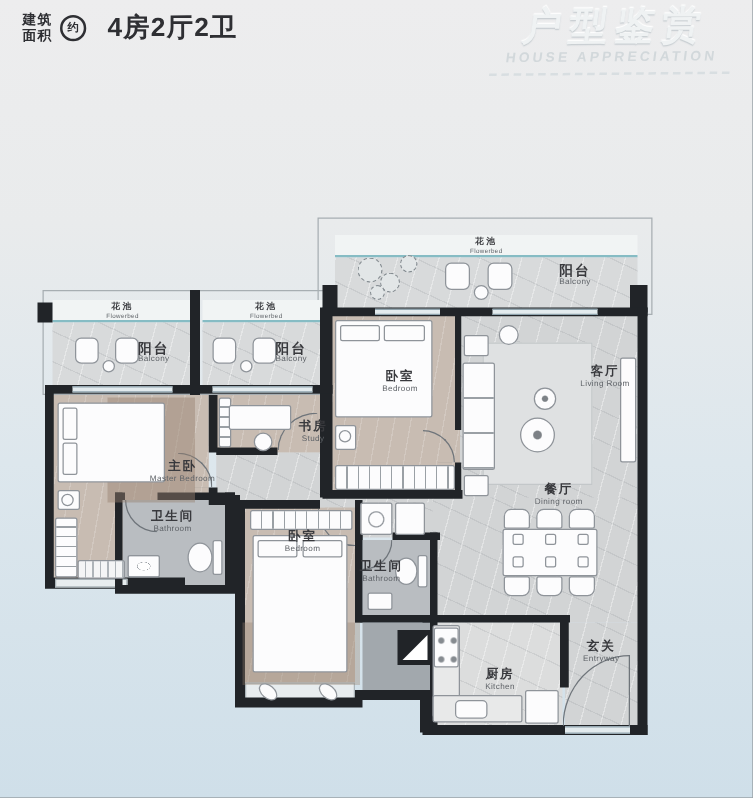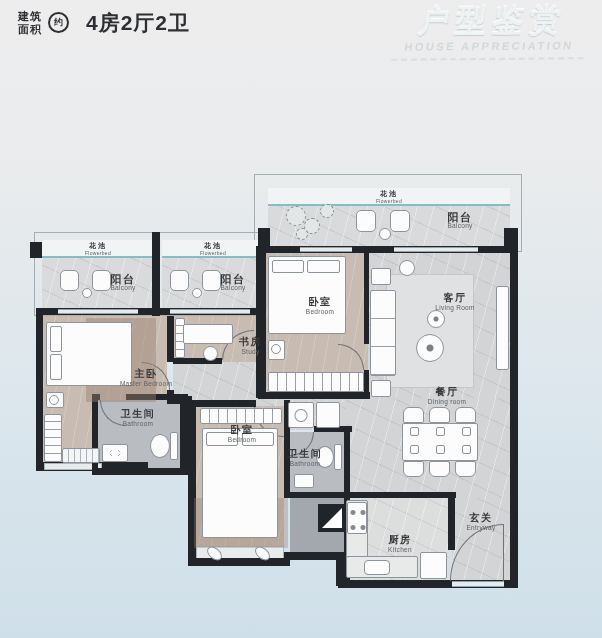--- a/index.html
+++ b/index.html
@@ -261,21 +261,21 @@
       <div class="en">Balcony</div>
     </div>
   <div class="rlb sm" style="left:233px;top:274px;">
     <div class="zh">阳台</div>
       <div class="en">Balcony</div>
     </div>
   <div class="rlb" style="left:320px;top:296px;">
     <div class="zh">卧室</div>
       <div class="en">Bedroom</div>
     </div>
-  <div class="rlb" style="left:455px;top:292px;">
+  <div class="rlb" style="left:484px;top:292px;">
     <div class="zh">客厅</div>
       <div class="en">Living Room</div>
     </div>
   <div class="rlb" style="left:146px;top:368px;">
     <div class="zh">主卧</div>
       <div class="en">Master Bedroom</div>
     </div>
   <div class="rlb" style="left:238px;top:336px;padding-left:25px;">
     <div class="zh">书房</div>
       <div class="en">Study</div>

